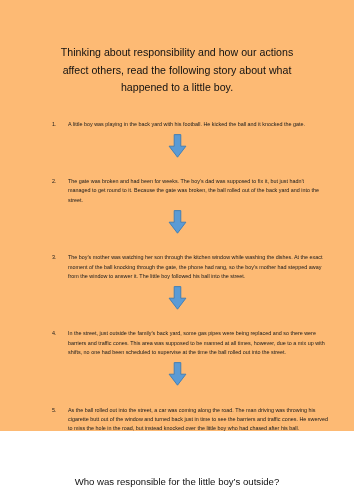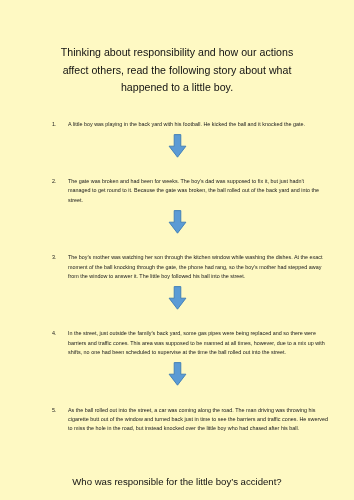--- a/index.html
+++ b/index.html
@@ -12,22 +12,22 @@
     height: 500px;
     overflow: hidden;
     font-family: "Liberation Sans", sans-serif;
     color: #1a1a1a;
     -webkit-font-smoothing: antialiased;
   }
 
   .page {
     position: relative;
     width: 354px;
-    height: 500px;
-    background: #fef9c3;
+    height: 431px;
+    background: #fdba74;
     box-sizing: border-box;
     padding: 0;
   }
 
   .doc-title {
     margin: 0;
     padding: 44px 47px 0 47px;
     font-size: 10.6px;
     line-height: 17.5px;
     font-weight: 400;
@@ -155,15 +155,15 @@
       </span>
     </div>
 
     <li class="story-item item-5">
       <span class="item-number">5.</span>
       <span class="item-text">As the ball rolled out into the street, a car was coming along the road. The man driving was throwing his cigarette butt out of the window and turned back just in time to see the barriers and traffic cones. He swerved to miss the hole in the road, but instead knocked over the little boy who had chased after his ball.</span>
     </li>
 
   </ol>
 
-  <h2 class="doc-question">Who was responsible for the little boy’s accident?</h2>
+  <h2 class="doc-question">Who was responsible for the little boy’s outside?</h2>
 
 </div>
 
 </body></html>

